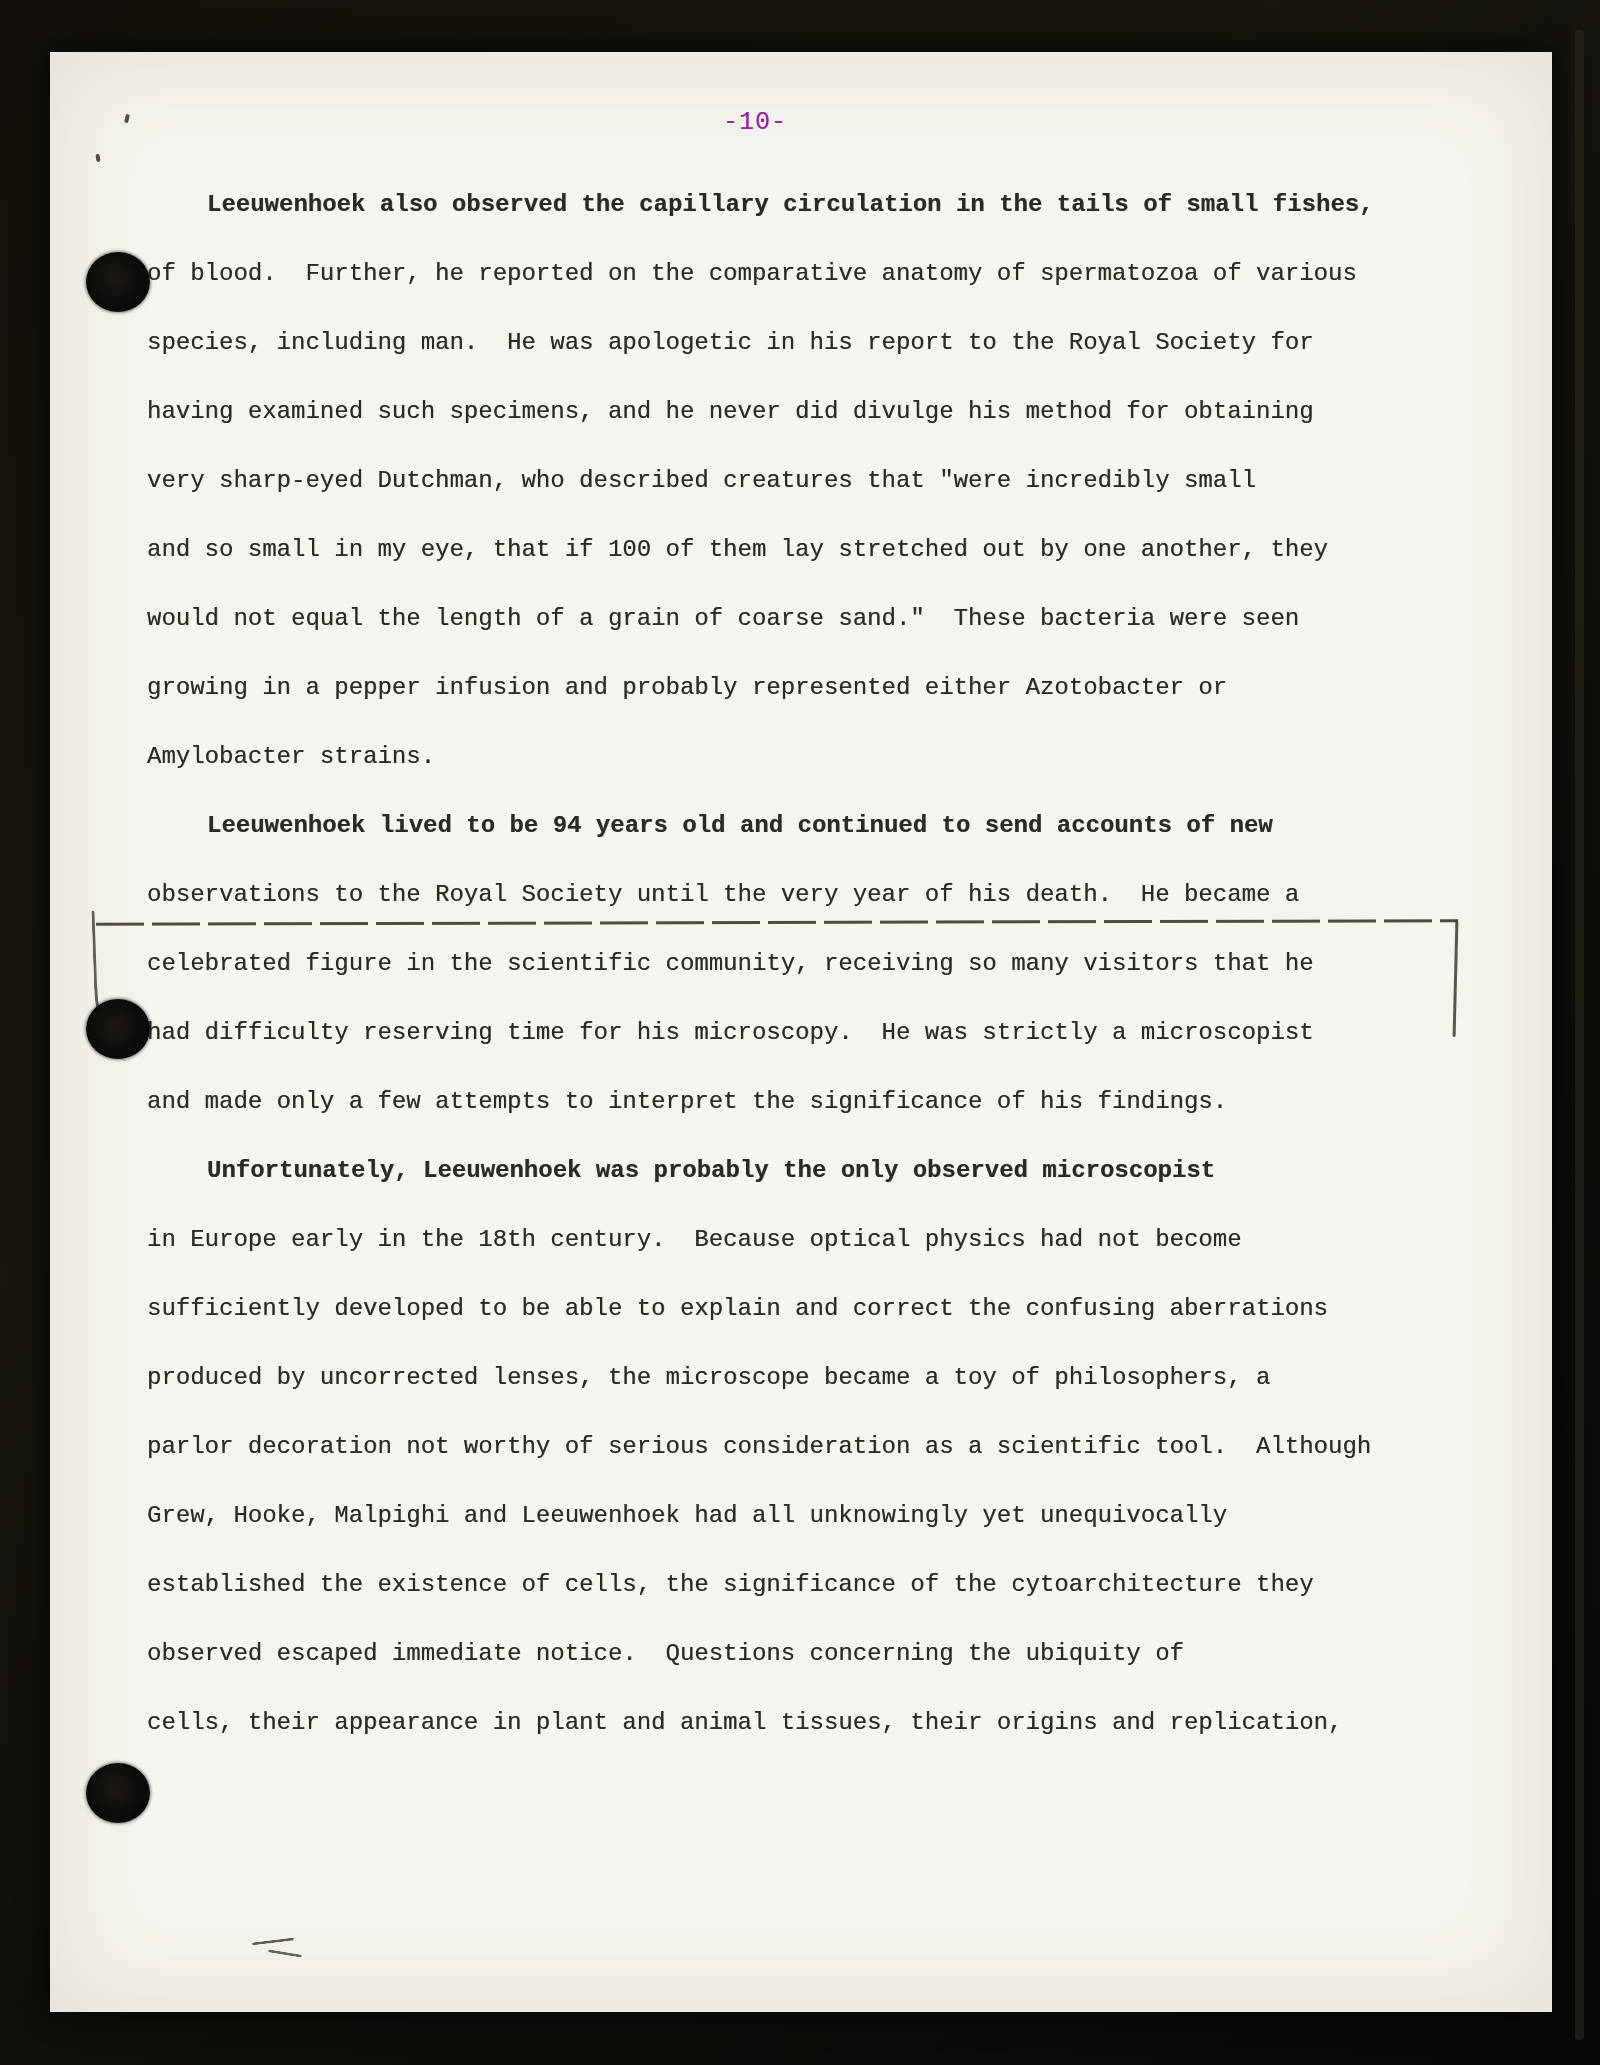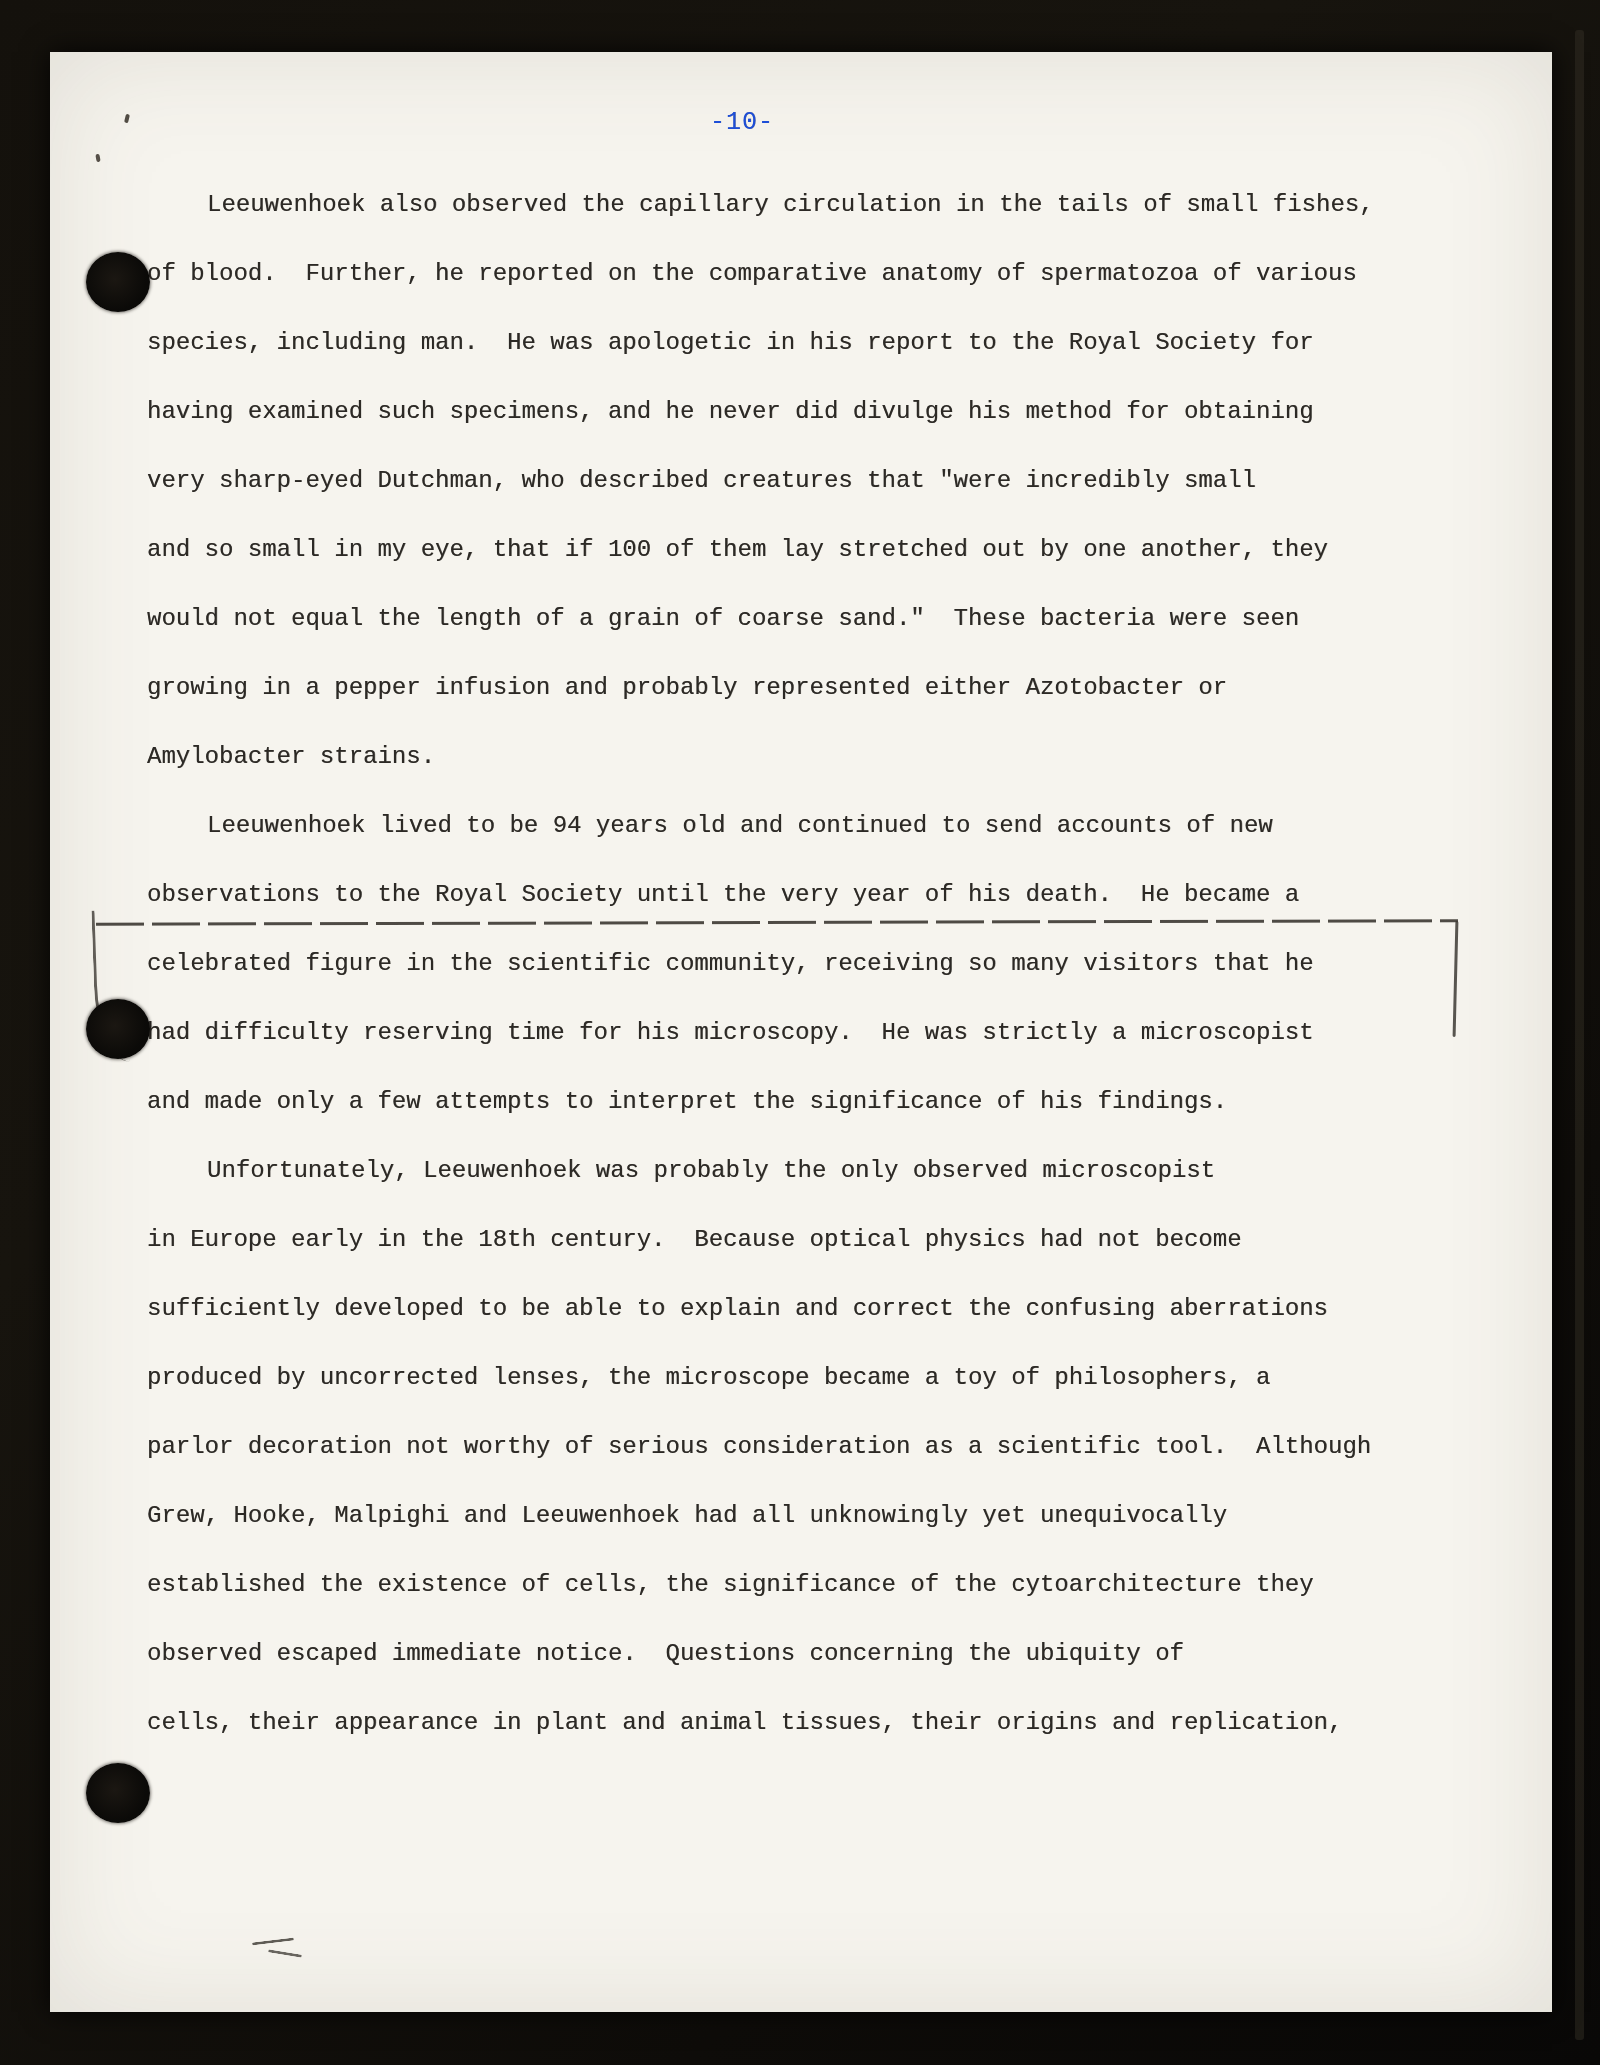--- a/index.html
+++ b/index.html
@@ -30,42 +30,42 @@
     left: 50px;
     top: 52px;
     width: 1502px;
     height: 1960px;
     background: #f6f4ee;
     box-shadow: 0 0 26px rgba(0,0,0,0.85), inset 0 0 110px rgba(95,85,60,0.13);
   }
   .page-number {
     position: absolute;
     top: 56px;
-    left: 62px;
+    left: 75px;
     width: 1260px;
     text-align: center;
     font-size: 25px;
     letter-spacing: 1px;
-    color: #1d4ed8;
+    color: #a21caf;
     text-shadow: 0.3px 0.3px 0.4px rgba(48,45,40,0.5);
   }
   .text-body {
     position: absolute;
     left: 97px;
     top: 118px;
     width: 1360px;
     font-size: 24px;
     line-height: 69px;
     color: #2c2925;
   }
   .line {
     white-space: pre;
     text-shadow: 0.35px 0.35px 0.45px rgba(44,41,37,0.55);
   }
-  .indent { padding-left: 60px; }
+  .indent { padding-left: 60px; font-weight: bold; }
 
   .hole {
     position: absolute;
     left: 36px;
     width: 64px;
     height: 60px;
     border-radius: 50%;
     background: radial-gradient(circle at 45% 45%, #1b1712 0%, #0b0a08 65%);
     box-shadow: 0 0 3px 1px rgba(20,16,12,0.5);
   }

